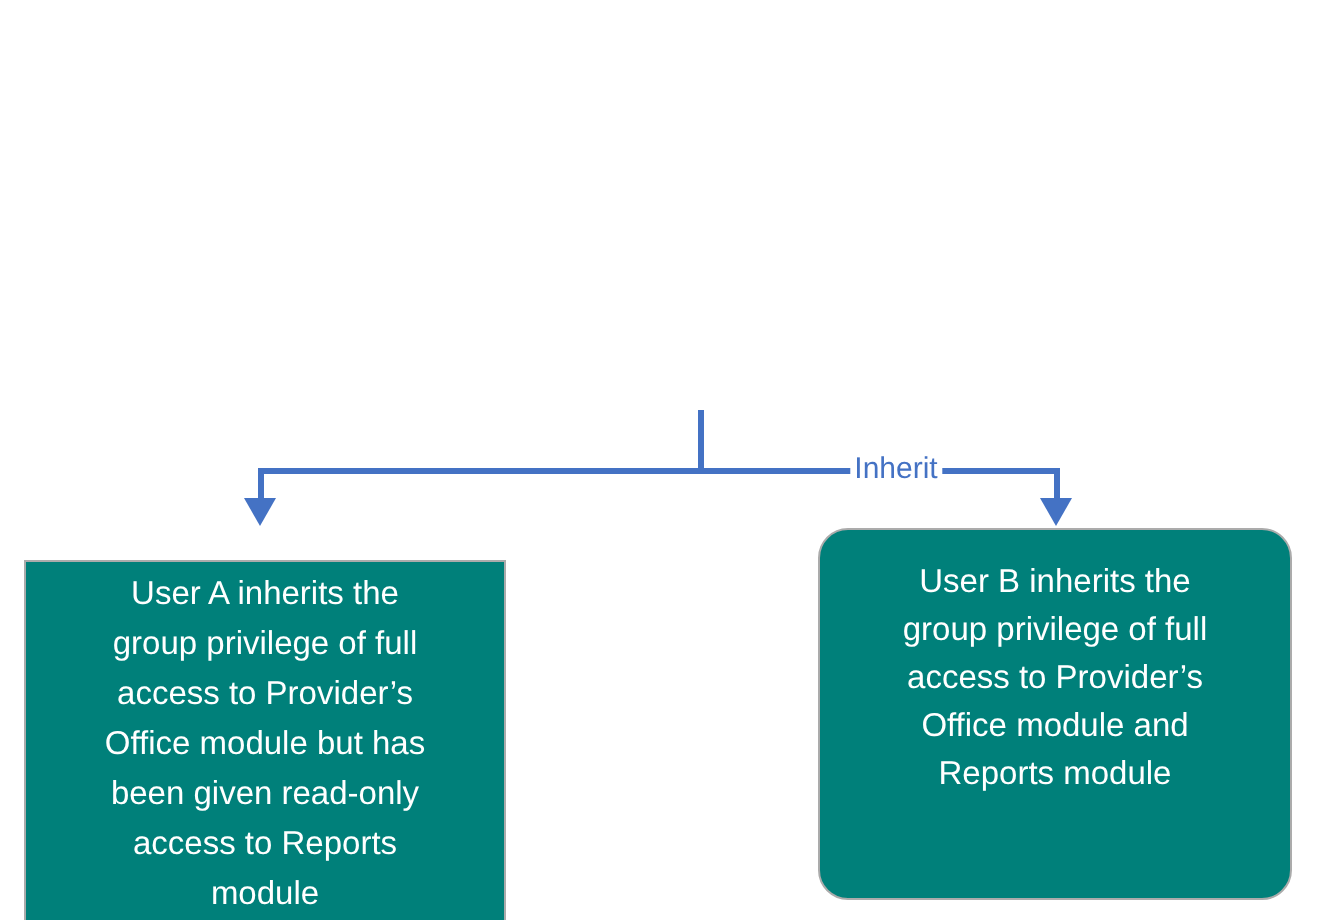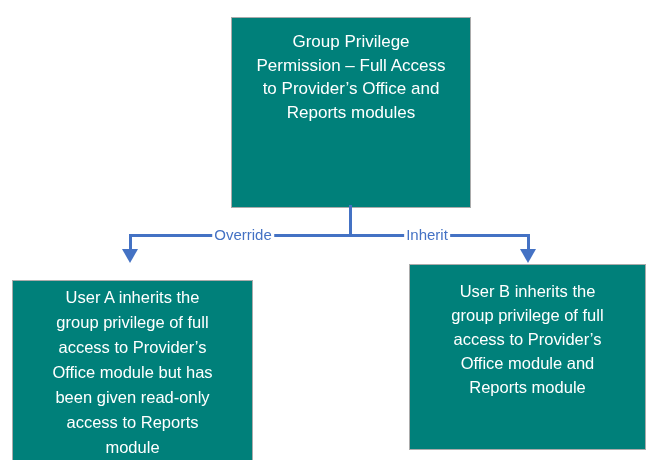--- a/index.html
+++ b/index.html
@@ -34,20 +34,21 @@
     width: 241px; height: 186px;
     font-size: 16.5px; line-height: 25px;
     padding-top: 4px;
     margin-top: 16px;
   }
   .node-user-b {
     left: 409px; top: 264px;
     width: 237px; height: 186px;
     font-size: 16.5px; line-height: 24px;
     padding-top: 14px;
+    border-radius: 15px;
   }
   .line {
     position: absolute;
     background: #4472C4;
   }
   .stem        { left: 349px; top: 205px; width: 3px;   height: 31px; }
   .hline       { left: 129px; top: 234px; width: 401px; height: 2.5px; }
   .vdrop-left  { left: 129px; top: 234px; width: 2.5px; height: 17px; }
   .vdrop-right { left: 527px; top: 234px; width: 2.5px; height: 17px; }
   .arrowhead {
@@ -64,42 +65,35 @@
     top: 224px;
     transform: translateX(-50%);
     background: #ffffff;
     color: #4472C4;
     font-size: 15px;
     line-height: 21px;
     padding: 0 2px;
     white-space: nowrap;
   }
   .label-override { left: 243px; }
-  .label-inherit  { left: 427px; }
+  .label-inherit  { left: 448px; }
 </style>
 </head>
 <body>
 
 <div class="canvas">
 
-  <div class="node node-root">
-    <div class="node-text">Group Privilege
-Permission – Full Access
-to Provider’s Office and
-Reports modules</div>
-  </div>
 
   <div class="line stem"></div>
   <div class="line hline"></div>
   <div class="line vdrop-left"></div>
   <div class="line vdrop-right"></div>
   <div class="arrowhead arrow-left"></div>
   <div class="arrowhead arrow-right"></div>
 
-  <div class="edge-label label-override">Override</div>
   <div class="edge-label label-inherit">Inherit</div>
 
   <div class="node node-user-a">
     <div class="node-text">User A inherits the
 group privilege of full
 access to Provider’s
 Office module but has
 been given read-only
 access to Reports
 module</div>

